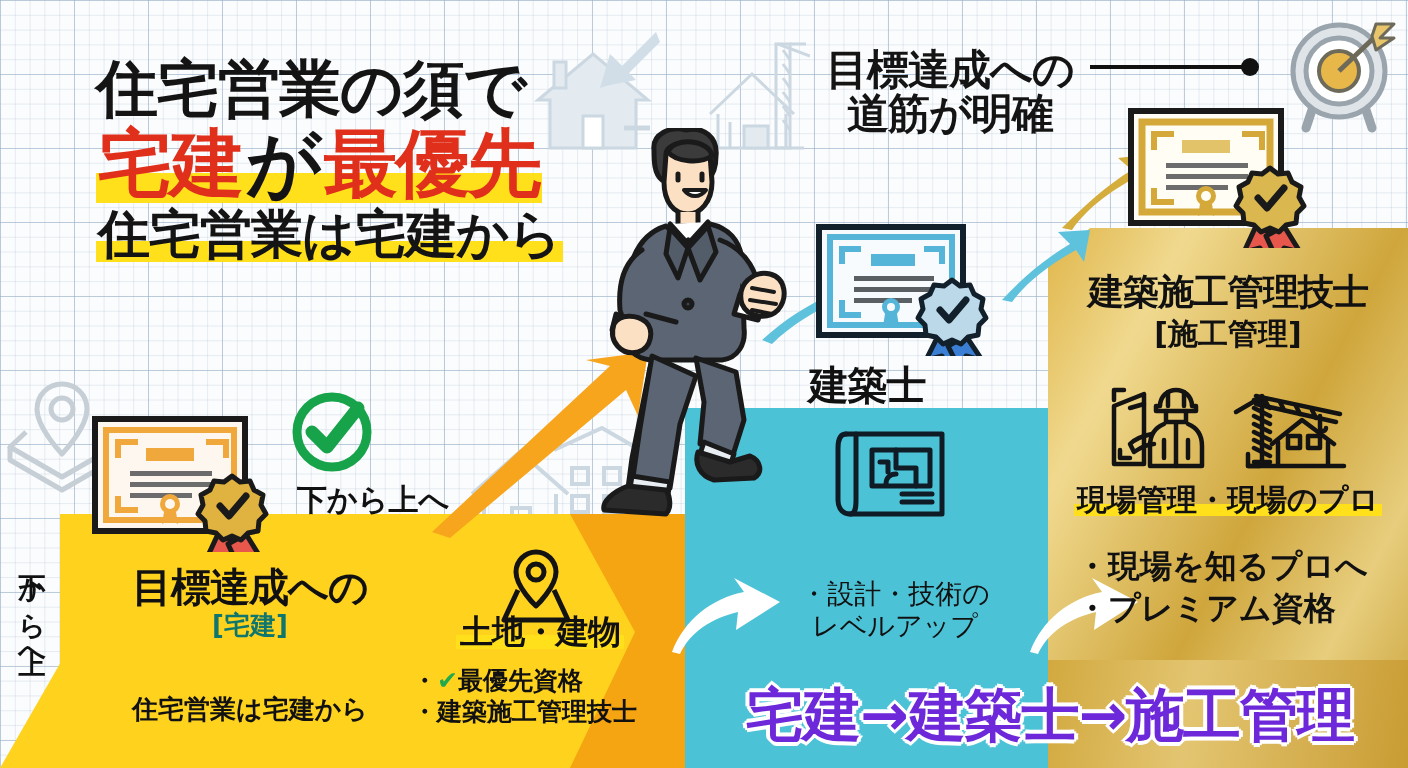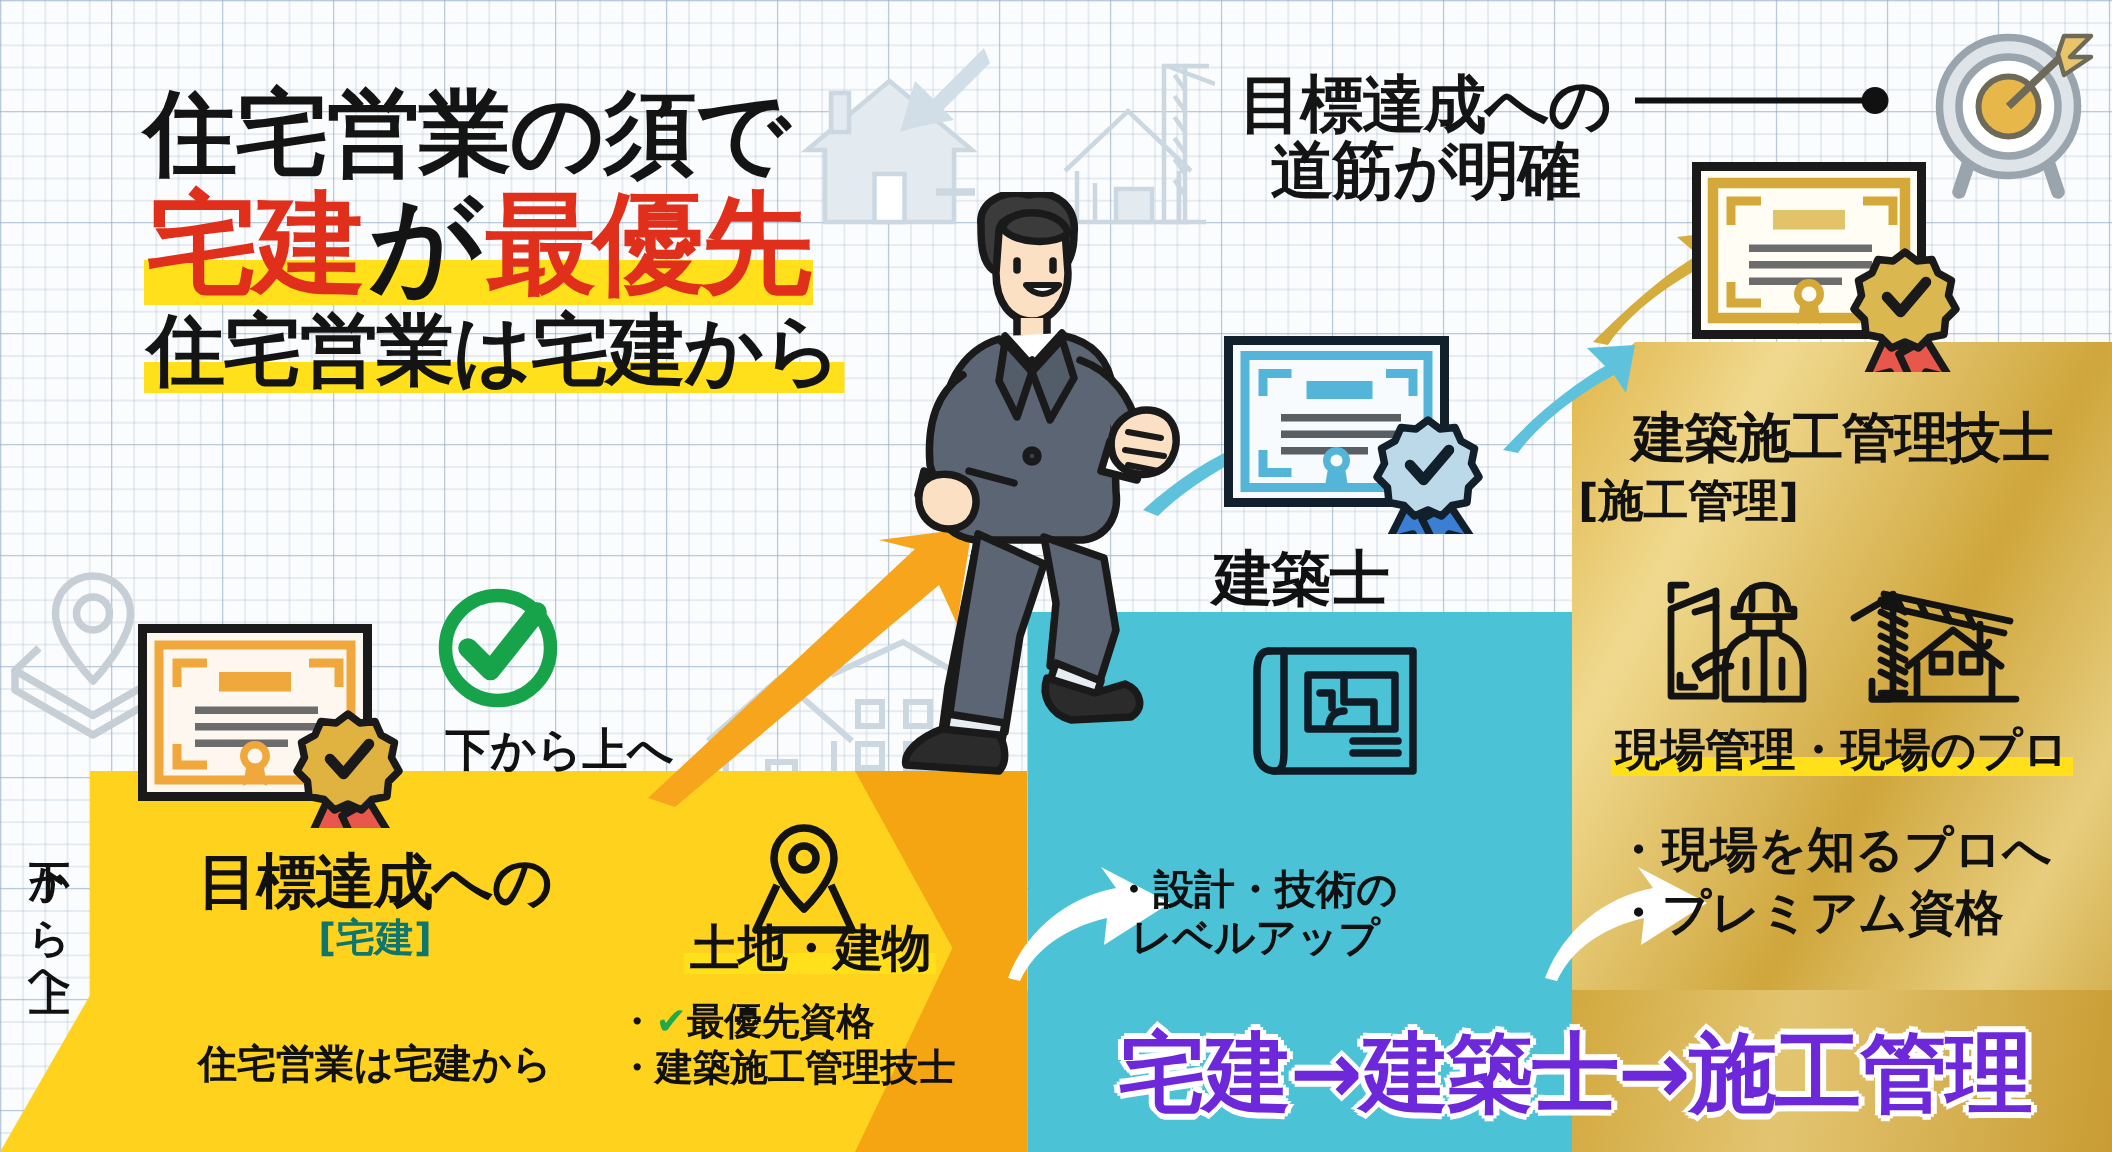--- a/index.html
+++ b/index.html
@@ -93,25 +93,25 @@
 
   #orange-title{position:absolute;left:420px;top:610px;width:240px;font-size:33px;text-align:center;}
   #orange-title span{background:linear-gradient(transparent 60%, #ffe01a 60%, #ffe01a 96%, transparent 96%);padding:0 4px;}
   #orange-bullets{position:absolute;left:412px;top:666px;width:272px;font-size:25px;font-weight:900;color:#111;line-height:1.22;}
   #orange-bullets div{white-space:nowrap;}
   .ck{color:#21a94b;font-size:25px;font-weight:900;}
 
   #cyan-title{position:absolute;left:762px;top:358px;width:210px;font-size:40px;}
   #cyan-sub{position:absolute;left:742px;top:528px;width:250px;font-size:34px;text-align:center;font-weight:900;color:#111;}
   #cyan-sub span{background:linear-gradient(transparent 62%, #ffe01a 62%, #ffe01a 97%, transparent 97%);padding:0 3px;}
-  #cyan-bullets{position:absolute;left:692px;top:578px;width:290px;font-size:27px;font-weight:700;color:#111;line-height:1.2;text-align:center;}
+  #cyan-bullets{position:absolute;left:750px;top:578px;width:290px;font-size:27px;font-weight:400;color:#111;line-height:1.2;text-align:center;}
   #cyan-bullets div{white-space:nowrap;}
 
   #gold-title{position:absolute;left:1052px;top:268px;width:352px;font-size:36px;}
-  #gold-sub{position:absolute;left:1052px;top:314px;width:352px;font-size:30px;font-weight:900;color:#111;}
+  #gold-sub{position:absolute;left:1052px;top:314px;width:352px;font-size:30px;text-align:center;font-weight:900;color:#111;}
   #gold-cap{position:absolute;left:1058px;top:480px;width:340px;font-size:30px;text-align:center;font-weight:900;color:#111;white-space:nowrap;}
   #gold-cap span{background:linear-gradient(transparent 62%, #ffe01a 62%, #ffe01a 98%, transparent 98%);padding:0 3px;margin-top:36px;}
   #gold-bullets{position:absolute;left:1076px;top:546px;width:320px;font-size:32px;font-weight:900;color:#111;line-height:1.3;}
   #gold-bullets div{white-space:nowrap;}
 
   
   #cap-updown{position:absolute;left:297px;top:480px;font-size:30px;font-weight:900;color:#111;white-space:nowrap;}
   #cap-vert{
     position:absolute;left:14px;top:555px;font-size:27px;font-weight:900;color:#111;
     writing-mode:vertical-rl;text-orientation:upright;letter-spacing:4px;

